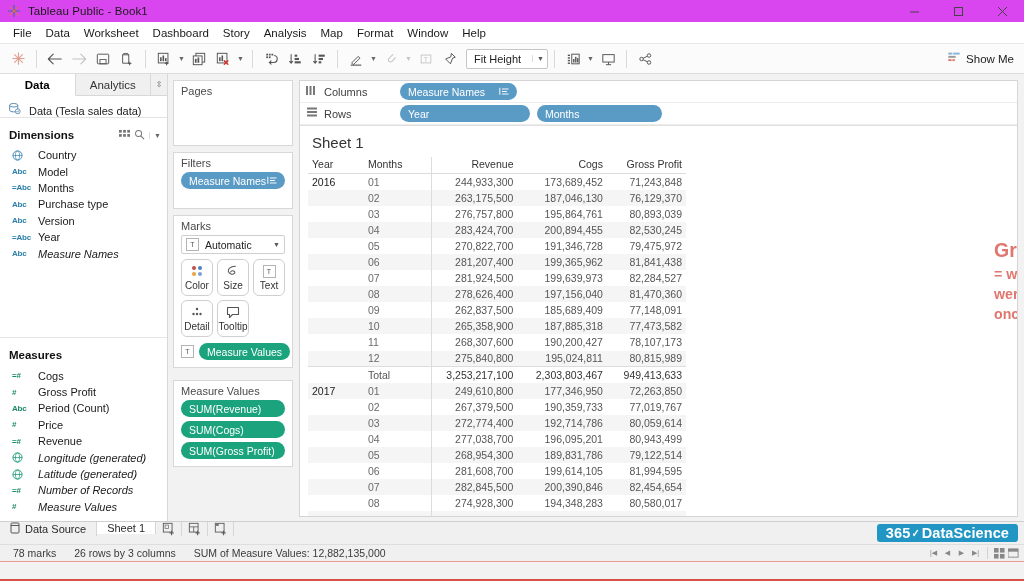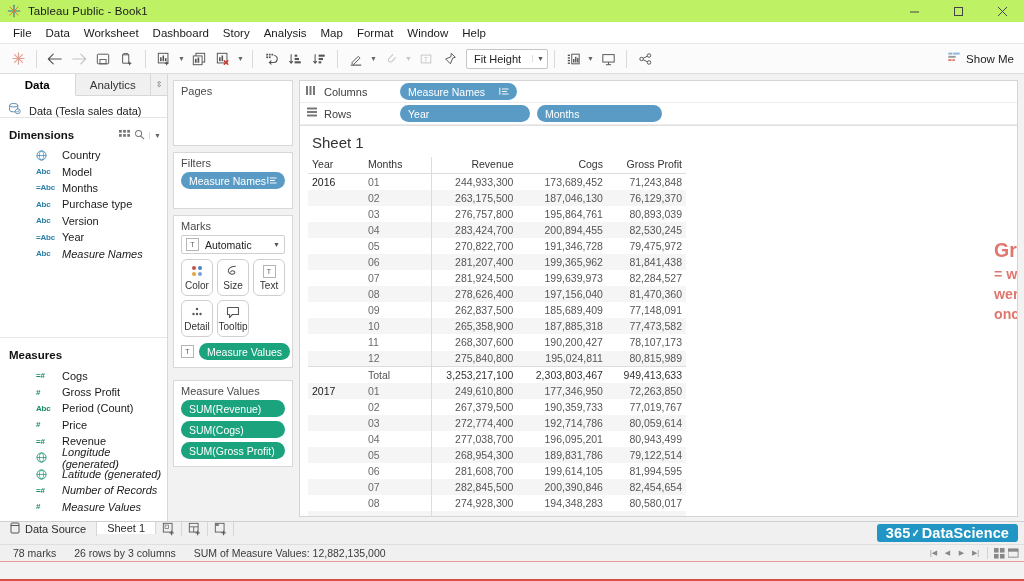--- a/index.html
+++ b/index.html
@@ -7,21 +7,21 @@
     width: 1024px; height: 581px;
     font-family: "Liberation Sans", sans-serif;
     background: #ffffff;
     overflow: hidden;
     -webkit-font-smoothing: antialiased;
   }
   #app { position: relative; width: 1024px; height: 581px; background: #f2f2f2; }
 
   
   .titlebar {
-    height: 23px; background: #bef264;
+    height: 23px; background: #d946ef;
     display: flex; align-items: center;
     border-bottom: 1px solid #ffffff;
   }
   .tb-logo { width: 14px; height: 14px; margin: 0 7px 0 7px; position: relative; flex: none; }
   .tb-logo .spark { position: absolute; inset: 0; }
   .tb-title { font-size: 11.5px; color: #1a1a1a; letter-spacing: .1px; }
   .tb-spacer { flex: 1; }
   .win-btn {
     width: 44px; height: 23px; display: flex; align-items: center; justify-content: center;
     color: #444; font-size: 11px;
@@ -80,21 +80,21 @@
   .dp-sec-hdr {
     height: 20px; display: flex; align-items: center; padding: 0 6px 0 9px;
     font-size: 11.5px; font-weight: bold; color: #111; margin-top: 7px;
   }
   .dp-sec-hdr .tools { margin-left: auto; display: flex; align-items: center; gap: 4px; }
   .dp-list { padding-top: 2px; }
   .dp-row {
     height: 16.4px; display: flex; align-items: center; gap: 6px; padding-left: 12px;
     font-size: 11px; color: #1a1a1a;
   }
-  .dp-row .ic { width: 20px; flex: none; display:flex; align-items:center; justify-content:flex-start;margin-left:24px; }
+  .dp-row .ic { width: 20px; flex: none; display:flex; align-items:center; justify-content:flex-start; }
   .dp-row .abc { font-size: 8px; color: #2b7fa8; font-weight: bold; letter-spacing: -.2px; }
   .dp-row.meas .abc { color: #1a8a6a; }
   .dp-row .lbl.ital { font-style: italic; }
   .dp-divider { height:1px; background:#e6e6e6; margin: 8px 0 0 0; }
   .measures-blk { margin-top: auto; padding-bottom: 6px; }
 
   
   .shelfcol { width: 130px; background: #f2f2f2; padding: 6px 5px 4px 5px; display:flex; flex-direction: column; gap: 6px; }
   .card { background: #ffffff; border: 1px solid #d8d8d8; }
   .card-title { font-size: 11px; color: #4a4a4a; padding: 4px 7px 3px; }

